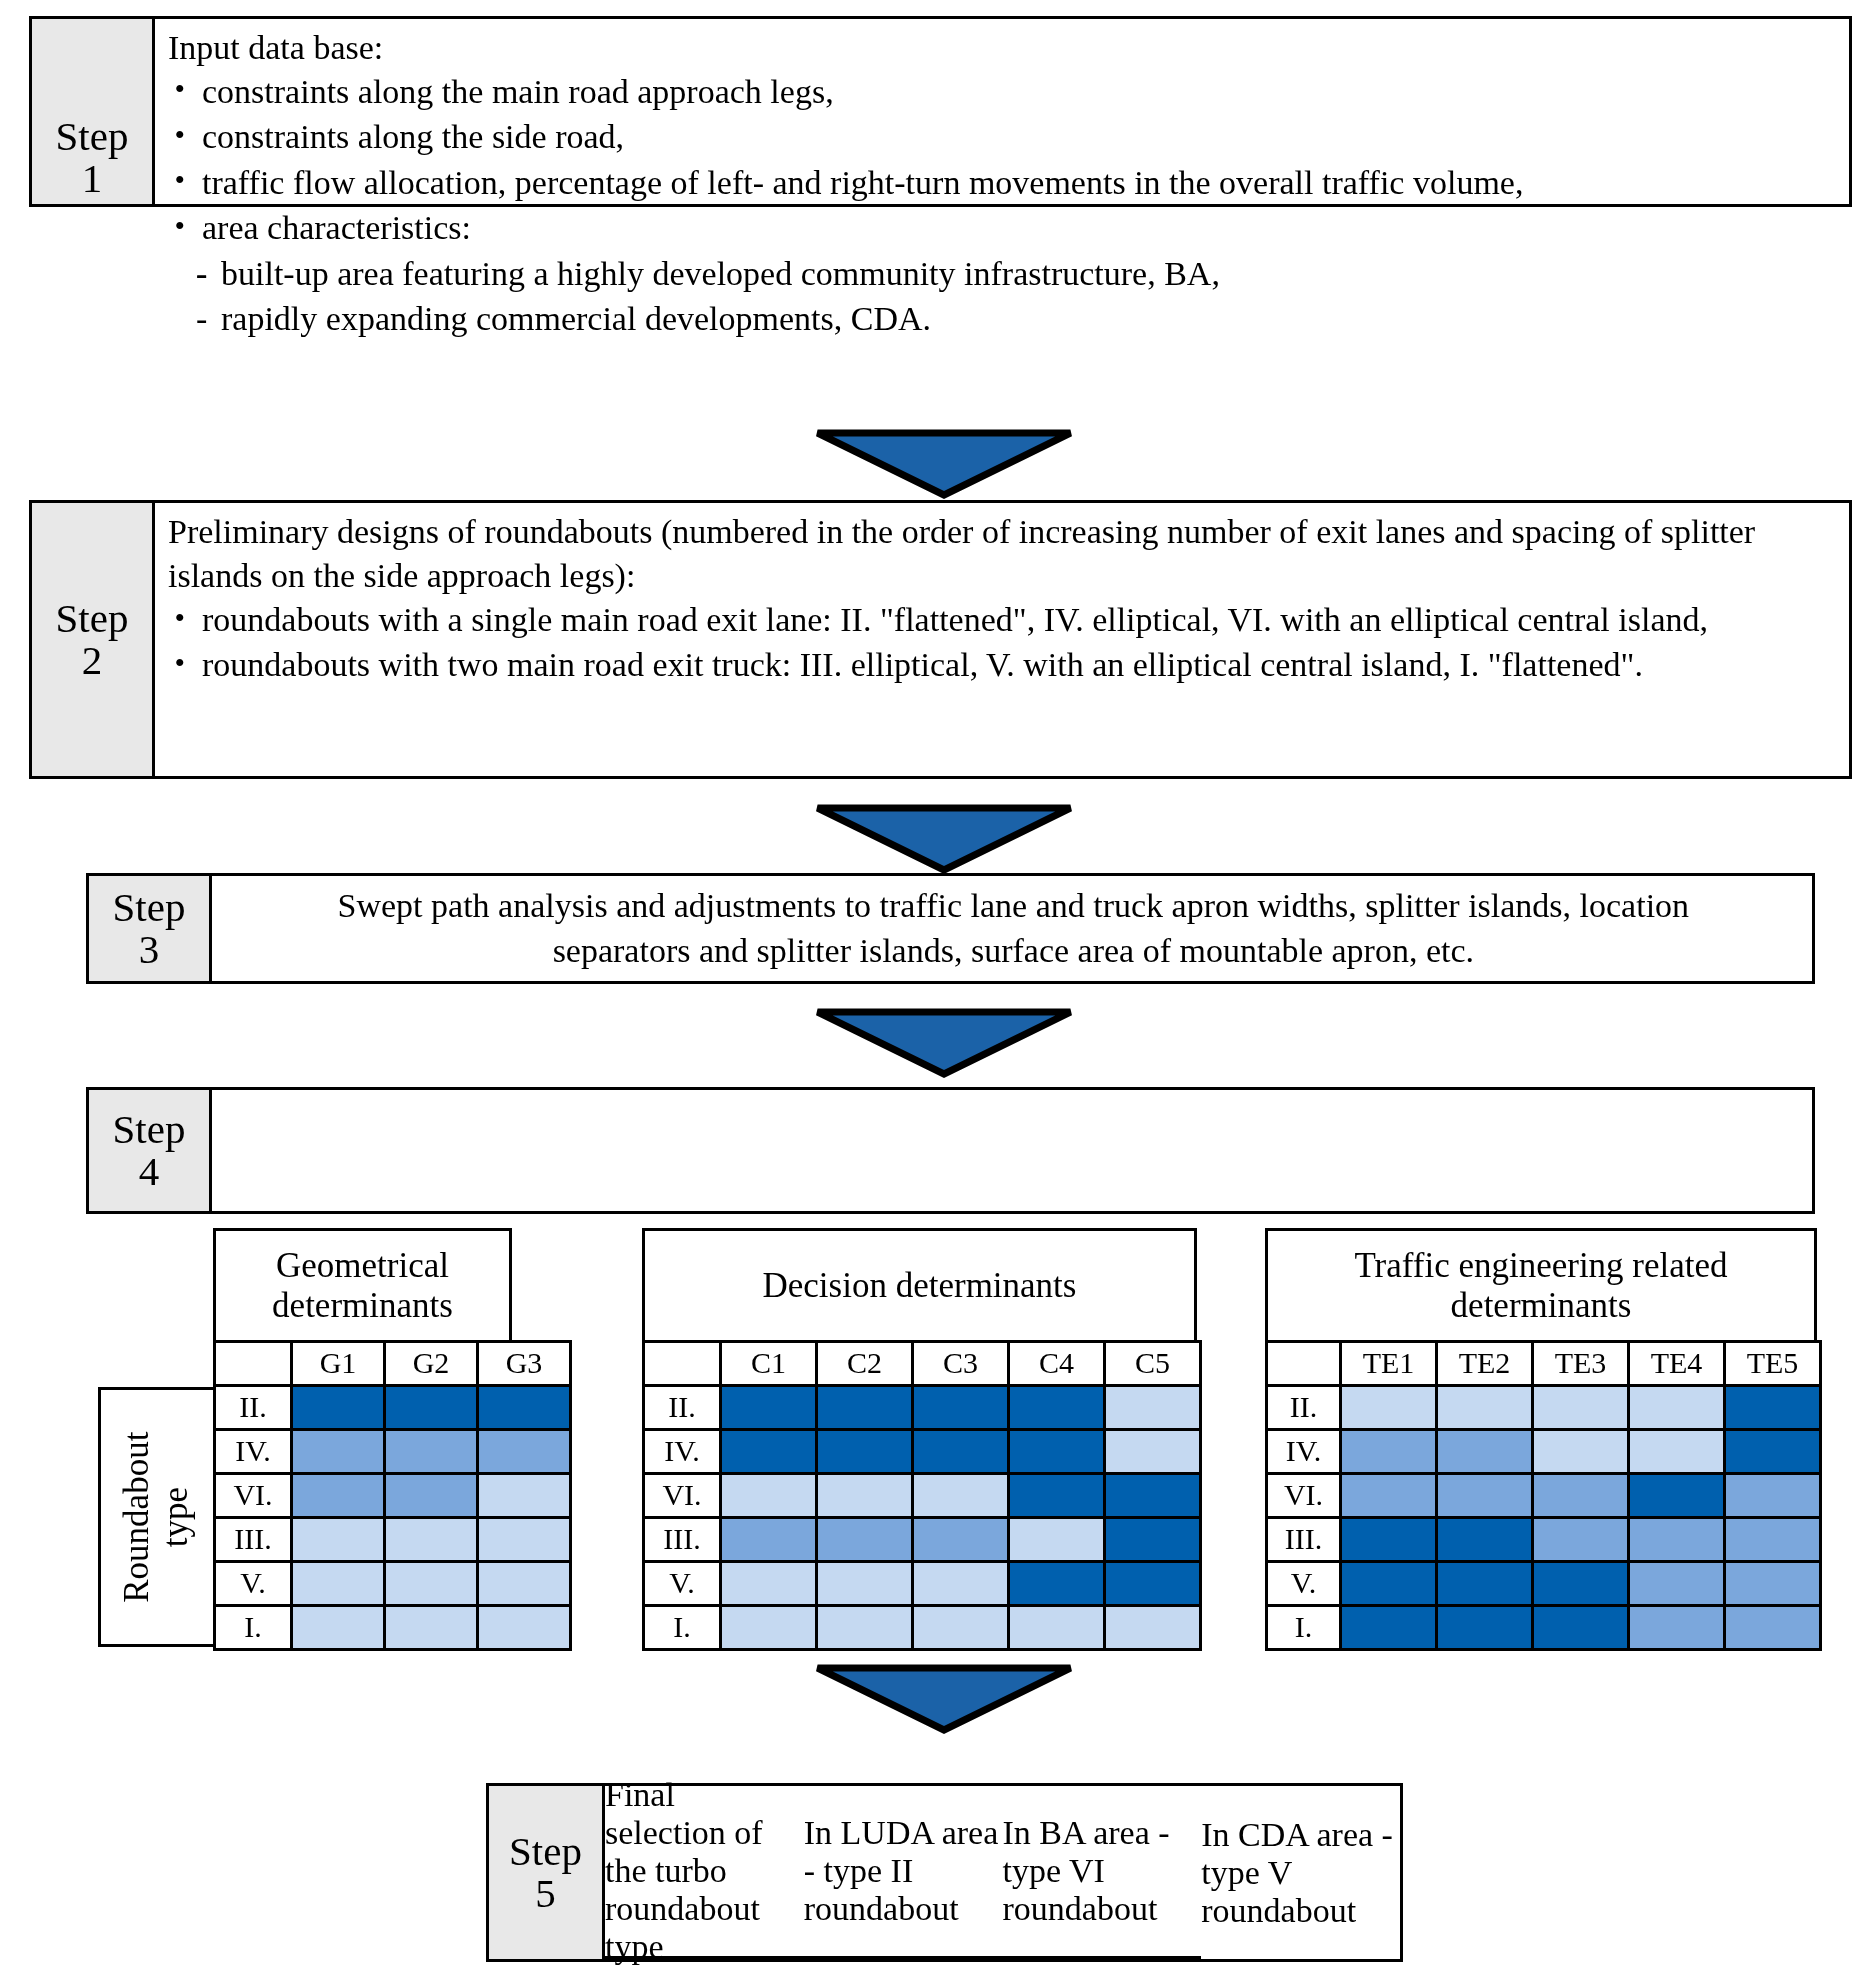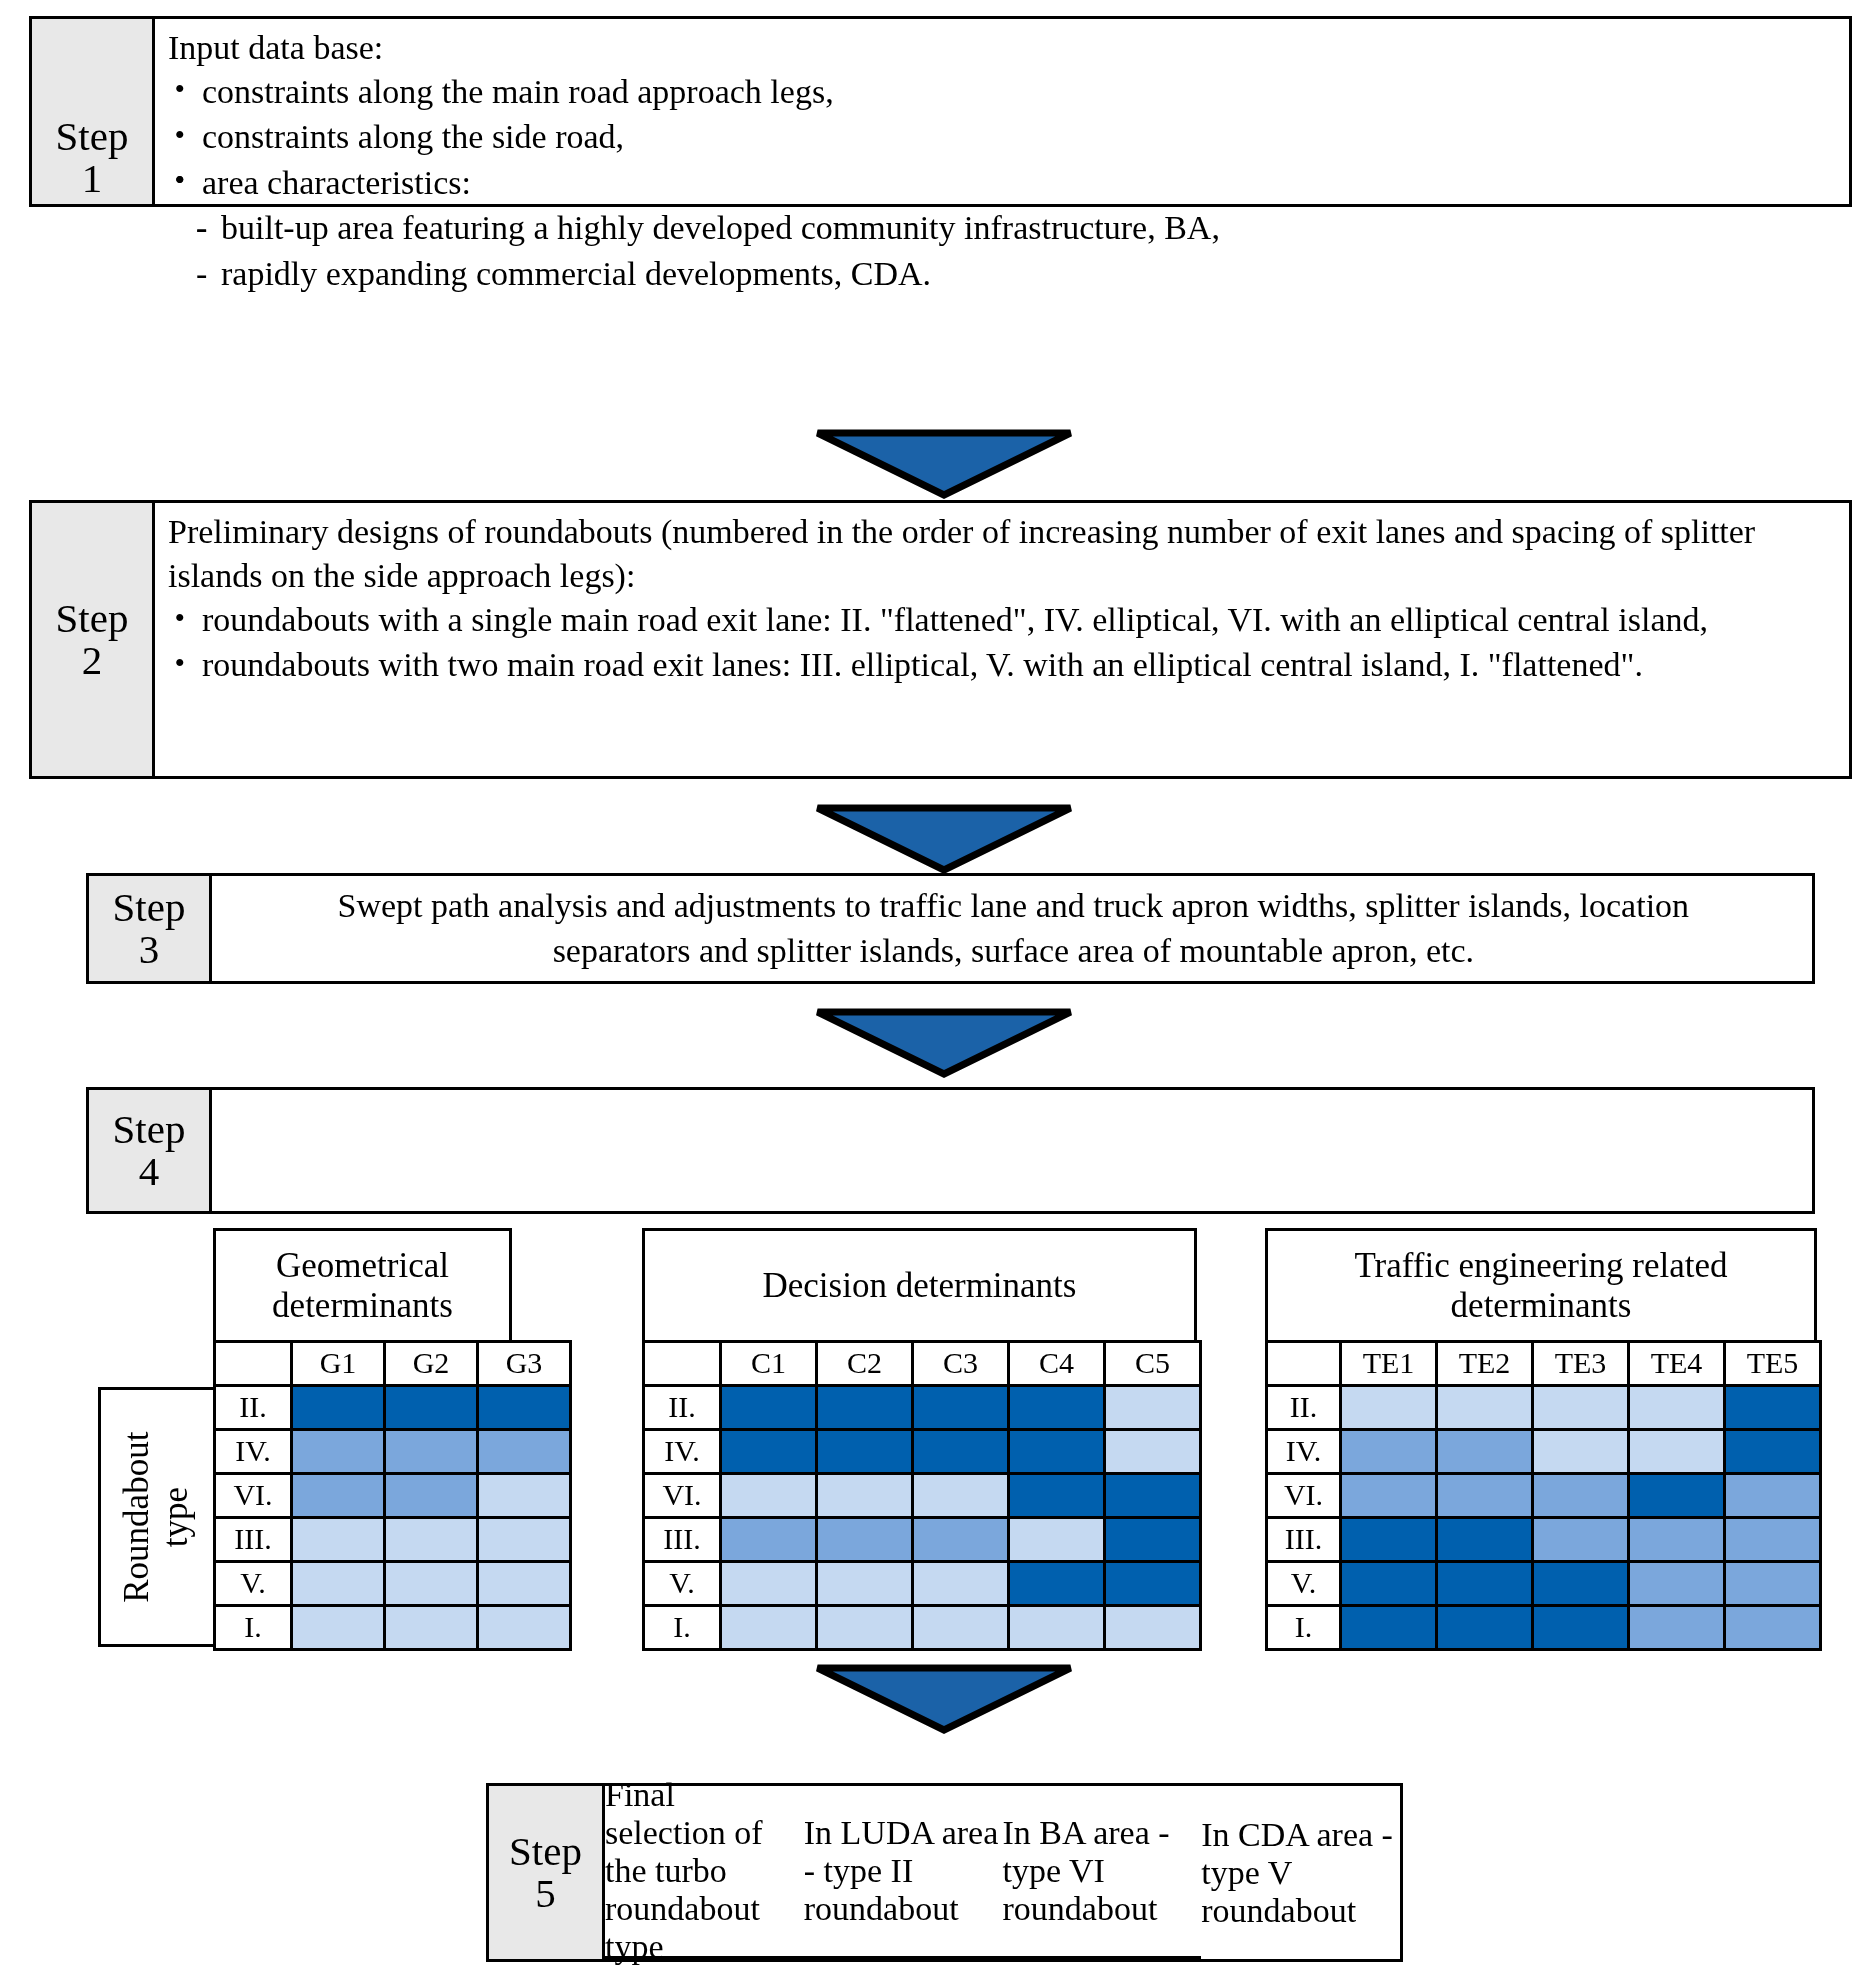--- a/index.html
+++ b/index.html
@@ -140,21 +140,21 @@
   <div class="stepbox" style="left:29px;top:16px;width:1823px;height:191px;">
     <div class="step-label" style="width:123px;">
       <div class="w">Step</div>
       <div class="n">1</div>
     </div>
     <div class="step-body">
       <div>Input data base:</div>
       <ul class="b">
         <li><span class="dot">•</span><span>constraints along the main road approach legs,</span></li>
         <li><span class="dot">•</span><span>constraints along the side road,</span></li>
-        <li><span class="dot">•</span></li>
+        <li><span class="dot">•</span><span>traffic flow allocation, percentage of left- and right-turn movements in the overall traffic volume,</span></li>
         <li><span class="dot">•</span><span>area characteristics:</span></li>
         <li class="sub"><span class="dash">-</span></li>
         <li class="sub"><span class="dash">-</span><span>built-up area featuring a highly developed community infrastructure, BA,</span></li>
         <li class="sub"><span class="dash">-</span><span>rapidly expanding commercial developments, CDA.</span></li>
       </ul>
     </div>
   </div>
 
   <div class="arrow" style="left:815px;top:429px;width:258px;height:70px;">
     <svg width="258" height="70" viewBox="0 0 400 108">
@@ -164,21 +164,21 @@
 
   <div class="stepbox" style="left:29px;top:500px;width:1823px;height:279px;">
     <div class="step-label" style="width:123px;justify-content:center;padding-bottom:0;">
       <div class="w">Step</div>
       <div class="n">2</div>
     </div>
     <div class="step-body">
       <div>Preliminary designs of roundabouts (numbered in the order of increasing number of exit lanes and spacing of splitter islands on the side approach legs):</div>
       <ul class="b">
         <li><span class="dot">•</span><span>roundabouts with a single main road exit lane: II. "flattened", IV.  elliptical, VI. with an elliptical central island,</span></li>
-        <li><span class="dot">•</span><span> roundabouts with two main road exit lanes: III. elliptical, V. with an elliptical central island, I. "flattened".</span></li>
+        <li><span class="dot">•</span><span> roundabouts with two main road exit truck: III. elliptical, V. with an elliptical central island, I. "flattened".</span></li>
       </ul>
     </div>
   </div>
 
   <div class="arrow" style="left:815px;top:804px;width:258px;height:70px;">
     <svg width="258" height="70" viewBox="0 0 400 108">
       <polygon points="4,6 396,6 200,102" fill="#1B62A8" stroke="#000000" stroke-width="11" stroke-linejoin="miter"></polygon>
     </svg>
   </div>
 

